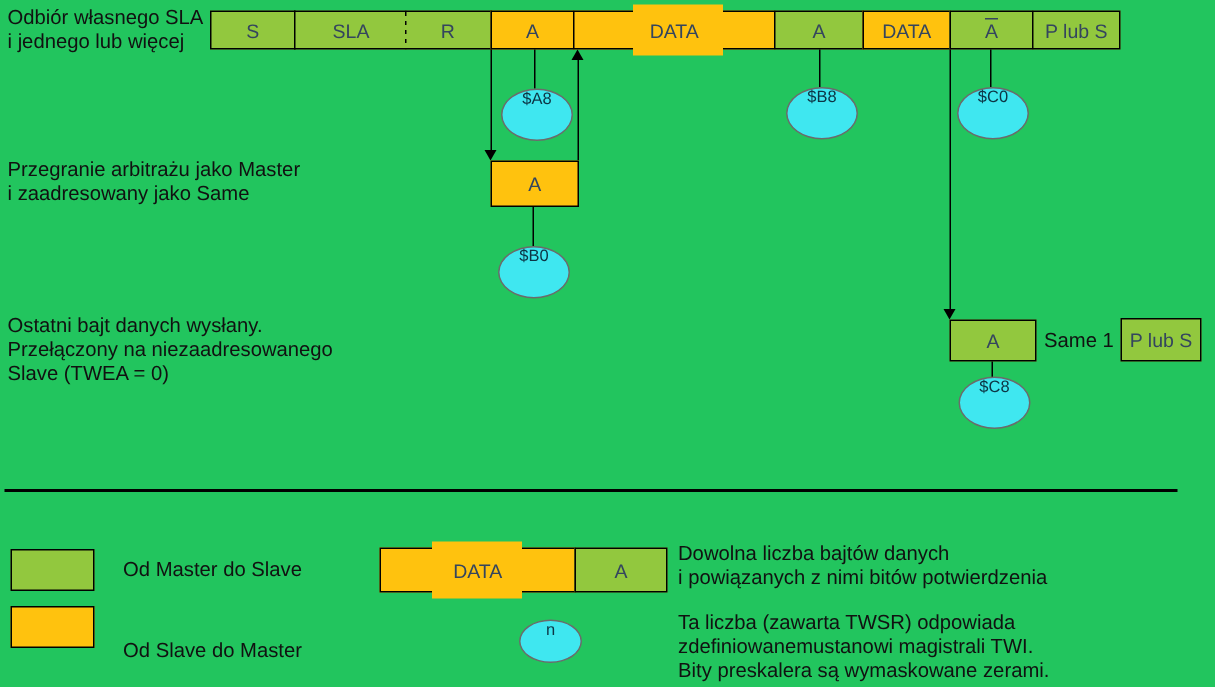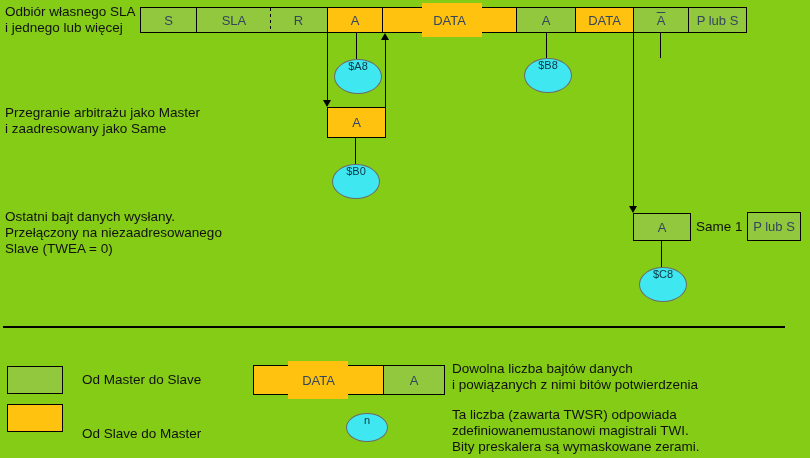--- a/index.html
+++ b/index.html
@@ -1,16 +1,16 @@
 <!DOCTYPE html>
 <html><head>
 <meta charset="utf-8">
 <style>
   html,body{margin:0;padding:0;background:#fff;}
-  .stage{position:relative;width:810px;height:458px;background:#84cc16;overflow:hidden;
+  .stage{position:relative;width:810px;height:458px;background:#22c55e;overflow:hidden;
          font-family:"Liberation Sans", sans-serif;color:#111;}
   .cap{position:absolute;font-size:13.5px;line-height:16px;color:#111;}
   .box{position:absolute;height:26px;box-sizing:border-box;border:1px solid #000;
        display:flex;align-items:center;justify-content:center;
        font-size:13px;color:#34455e;}
   .box span{position:relative;z-index:3;}
   .g{background:#92c83e;}
   .y{background:#ffc20e;}
   .noR{border-right:none;}
   .noL{border-left:none;}
@@ -82,20 +82,23 @@
   <div class="vline" style="left:356px;top:33px;height:26px;"></div>
   <div class="vline" style="left:546px;top:33px;height:25px;"></div>
   <div class="vline" style="left:660px;top:33px;height:25px;"></div>
 
   <div class="bubble" style="left:334px;top:59px;width:46px;height:33px;">
       <span>$A8</span>
     </div>
   <div class="bubble" style="left:524px;top:58px;width:46px;height:33px;">
       <span>$B8</span>
     </div>
+  <div class="bubble" style="left:638px;top:58px;width:46px;height:33px;">
+      <span>$C0</span>
+    </div>
 
   <div class="vline" style="left:327px;top:33px;height:70px;"></div>
   <div class="tri-down" style="left:323px;top:100px;"></div>
   <div class="vline" style="left:385px;top:39px;height:68px;"></div>
   <div class="tri-up" style="left:381px;top:33px;"></div>
 
   <div class="box y" style="left:327px;top:107px;width:59px;height:31px;">
       <span>A</span>
     </div>
   <div class="vline" style="left:355px;top:138px;height:26px;"></div>
@@ -108,21 +111,21 @@
 
   <div class="box g" style="left:633px;top:213px;width:58px;height:28px;">
       <span>A</span>
     </div>
   <div class="cap" style="left:696px;top:219px;"><span>Same 1</span></div>
   <div class="box g" style="left:747px;top:212px;width:54px;height:29px;">
       <span>P lub S</span>
     </div>
 
   <div class="vline" style="left:661px;top:241px;height:26px;"></div>
-  <div class="bubble" style="left:639px;top:267px;width:46px;height:33px;">
+  <div class="bubble" style="left:639px;top:251px;width:46px;height:33px;">
       <span>$C8</span>
     </div>
 
   <div class="hline" style="left:3px;top:326px;width:782px;"></div>
 
   <div class="lgbox g" style="left:7px;top:366px;width:56px;height:28px;"></div>
   <div class="cap" style="left:82px;top:372px;"><span>Od Master do Slave</span></div>
 
   <div class="lgbox y" style="left:7px;top:404px;width:56px;height:28px;"></div>
   <div class="cap" style="left:82px;top:426px;"><span>Od Slave do Master</span></div>

